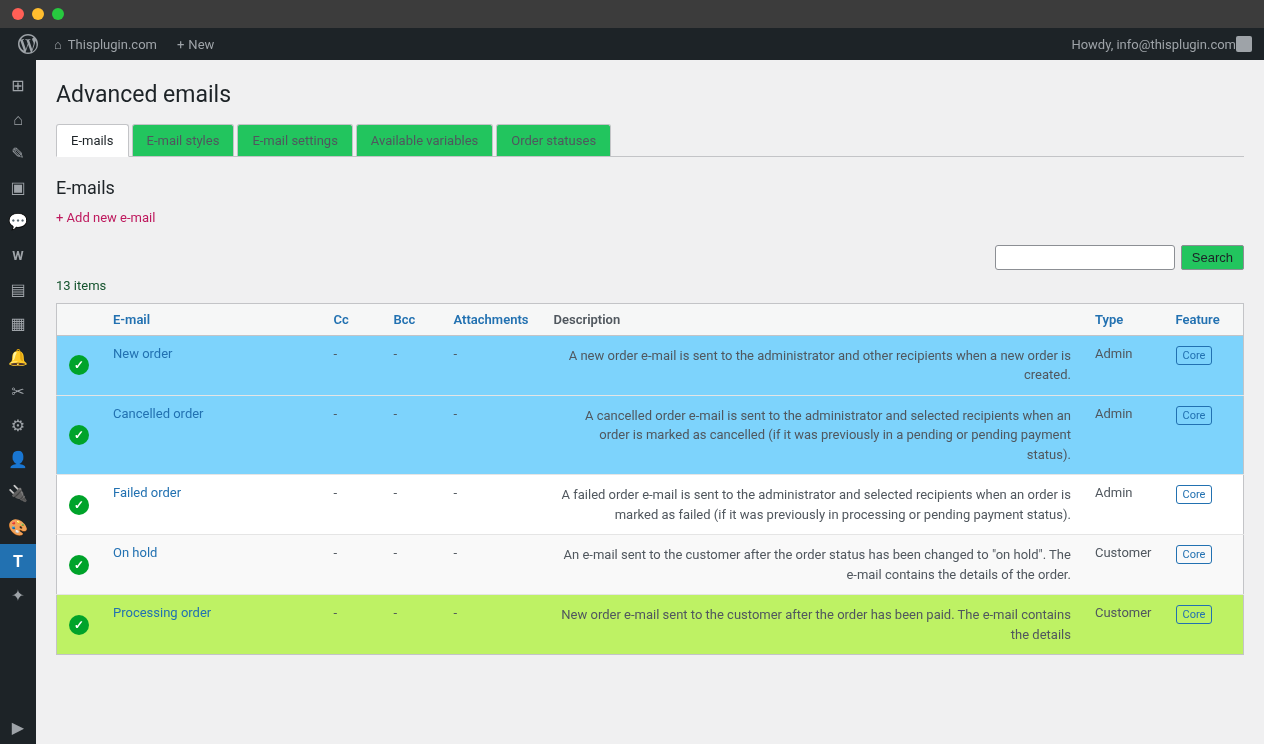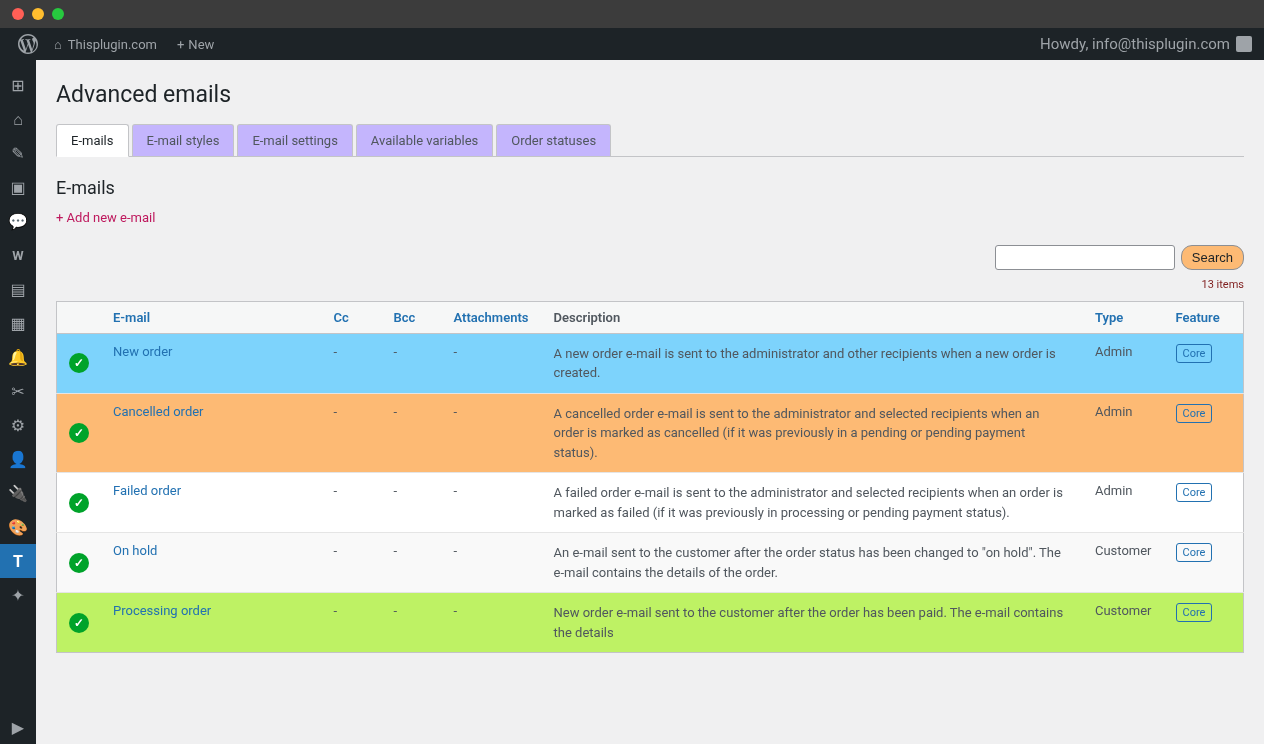--- a/index.html
+++ b/index.html
@@ -11,62 +11,62 @@
     .window-btn.close { background: #ff5f56; }
     .window-btn.minimize { background: #ffbd2e; }
     .window-btn.maximize { background: #27c93f; }
 
     
     .admin-bar { position: absolute; top: 28px; left: 0; right: 0; height: 32px; background: #1d2327; display: flex; align-items: center; padding: 0 12px; z-index: 99; gap: 0; }
     .admin-bar-wp { width: 32px; height: 32px; display: flex; align-items: center; justify-content: center; background: #1d2327; }
     .admin-bar-wp svg { fill: #9ea3a8; width: 20px; height: 20px; }
     .admin-bar-site { display: flex; align-items: center; gap: 6px; color: #9ea3a8; padding: 0 10px; font-size: 13px; }
     .admin-bar-new { display: flex; align-items: center; gap: 4px; color: #9ea3a8; padding: 0 10px; font-size: 13px; }
-    .admin-bar-right { margin-left: auto; color: #9ea3a8; font-size: 15px; display: flex; align-items: center; gap: 6px; }
+    .admin-bar-right { margin-left: auto; color: #9ea3a8; font-size: 13px; display: flex; align-items: center; gap: 0; }
     .admin-bar-avatar { width: 16px; height: 16px; background: #9ea3a8; border-radius: 2px; }
 
     
     .sidebar { position: absolute; top: 60px; left: 0; bottom: 0; width: 36px; background: #1d2327; display: flex; flex-direction: column; align-items: center; padding-top: 8px; gap: 0; z-index: 98; overflow: hidden; }
     .sidebar-item { width: 36px; height: 34px; display: flex; align-items: center; justify-content: center; color: #9ea3a8; cursor: pointer; position: relative; }
     .sidebar-item.active { background: #2271b1; color: #fff; }
     .sidebar-icon { font-size: 16px; }
 
     
     .main { position: absolute; top: 60px; left: 36px; right: 0; bottom: 0; overflow-y: auto; padding: 20px 20px 20px 20px; background: #f0f0f1; }
 
     .page-title { font-size: 23px; font-weight: 400; color: #1d2327; margin-bottom: 14px; line-height: 1.3; }
 
     
     .tabs { display: flex; border-bottom: 1px solid #c3c4c7; margin-bottom: 20px; }
-    .tab { padding: 8px 14px; font-size: 13px; color: #50575e; background: #c4b5fd; border: 1px solid #c3c4c7; border-bottom: none; margin-right: 3px; cursor: pointer; text-decoration: none; border-radius: 3px 3px 0 0; }
+    .tab { padding: 8px 14px; font-size: 13px; color: #50575e; background: #22c55e; border: 1px solid #c3c4c7; border-bottom: none; margin-right: 3px; cursor: pointer; text-decoration: none; border-radius: 3px 3px 0 0; }
     .tab.active { background: #fff; color: #1d2327; border-bottom: 1px solid #fff; margin-bottom: -1px; }
 
     
     .section-title { font-size: 18px; font-weight: 400; color: #1d2327; margin-bottom: 12px; }
     .add-link { color: #be185d; text-decoration: none; font-size: 13px; display: inline-flex; align-items: center; gap: 3px; margin-bottom: 20px; }
 
     
     .search-bar { display: flex; justify-content: flex-end; align-items: center; margin-bottom: 8px; gap: 6px; }
     .search-input { border: 1px solid #8c8f94; border-radius: 3px; padding: 4px 8px; font-size: 13px; width: 180px; outline: none; background: #fff; }
-    .search-btn { background: #fdba74; border: 1px solid #8c8f94; border-radius: 11px; padding: 4px 10px; font-size: 13px; cursor: pointer; color: #1d2327; }
-    .items-count { font-size: 11px; color: #7f1d1d; text-align: right; margin-bottom: 10px; }
+    .search-btn { background: #22c55e; border: 1px solid #8c8f94; border-radius: 2px; padding: 4px 10px; font-size: 13px; cursor: pointer; color: #1d2327; }
+    .items-count { font-size: 13px; color: #14532d; text-align: left; margin-bottom: 10px; }
 
     
     .email-table { width: 100%; border-collapse: collapse; background: #fff; border: 1px solid #c3c4c7; }
     .email-table thead th { background: #f6f7f7; border-bottom: 1px solid #c3c4c7; padding: 8px 12px; text-align: left; font-weight: 600; font-size: 13px; color: #2271b1; }
     .email-table tbody tr { border-bottom: 1px solid #e5e5e5; }
     .email-table tbody tr:last-child { border-bottom: none; }
     .email-table tbody td { padding: 10px 12px; vertical-align: top; font-size: 13px; color: #50575e; }
     .email-name-link { color: #2271b1; text-decoration: none; font-size: 13px; }
     .check-circle { width: 20px; height: 20px; border-radius: 50%; background: #00a32a; display: flex; align-items: center; justify-content: center; }
     .check-circle::after { content: '✓'; color: #fff; font-size: 12px; font-weight: bold; }
 
     .core-badge { border: 1px solid #2271b1; color: #2271b1; font-size: 11px; padding: 2px 6px; border-radius: 3px; display: inline-block; }
 
-    .desc-cell { font-size: 13px; color: #50575e; line-height: 1.5; max-width: 300px; }
+    .desc-cell { font-size: 13px; color: #50575e; line-height: 1.5; max-width: 300px; text-align: right; }
 
     .type-cell { font-size: 13px; color: #50575e; }
   </style>
 </head>
 <body>
 
 <div class="window-chrome">
   <div class="window-btn close"></div>
   <div class="window-btn minimize"></div>
   <div class="window-btn maximize"></div>
@@ -189,21 +189,21 @@
             <div class="check-circle"></div>
           </td>
           <td><a class="email-name-link" href="#">New order</a></td>
           <td>-</td>
           <td>-</td>
           <td>-</td>
           <td class="desc-cell">A new order e-mail is sent to the administrator and other recipients when a new order is created.</td>
           <td class="type-cell">Admin</td>
           <td><span class="core-badge">Core</span></td>
         </tr>
-        <tr style="background: #fdba74;">
+        <tr style="background: #7dd3fc;">
           <td style="text-align: center; vertical-align: middle;">
             <div class="check-circle"></div>
           </td>
           <td><a class="email-name-link" href="#">Cancelled order</a></td>
           <td>-</td>
           <td>-</td>
           <td>-</td>
           <td class="desc-cell">A cancelled order e-mail is sent to the administrator and selected recipients when an order is marked as cancelled (if it was previously in a pending or pending payment status).</td>
           <td class="type-cell">Admin</td>
           <td><span class="core-badge">Core</span></td>

